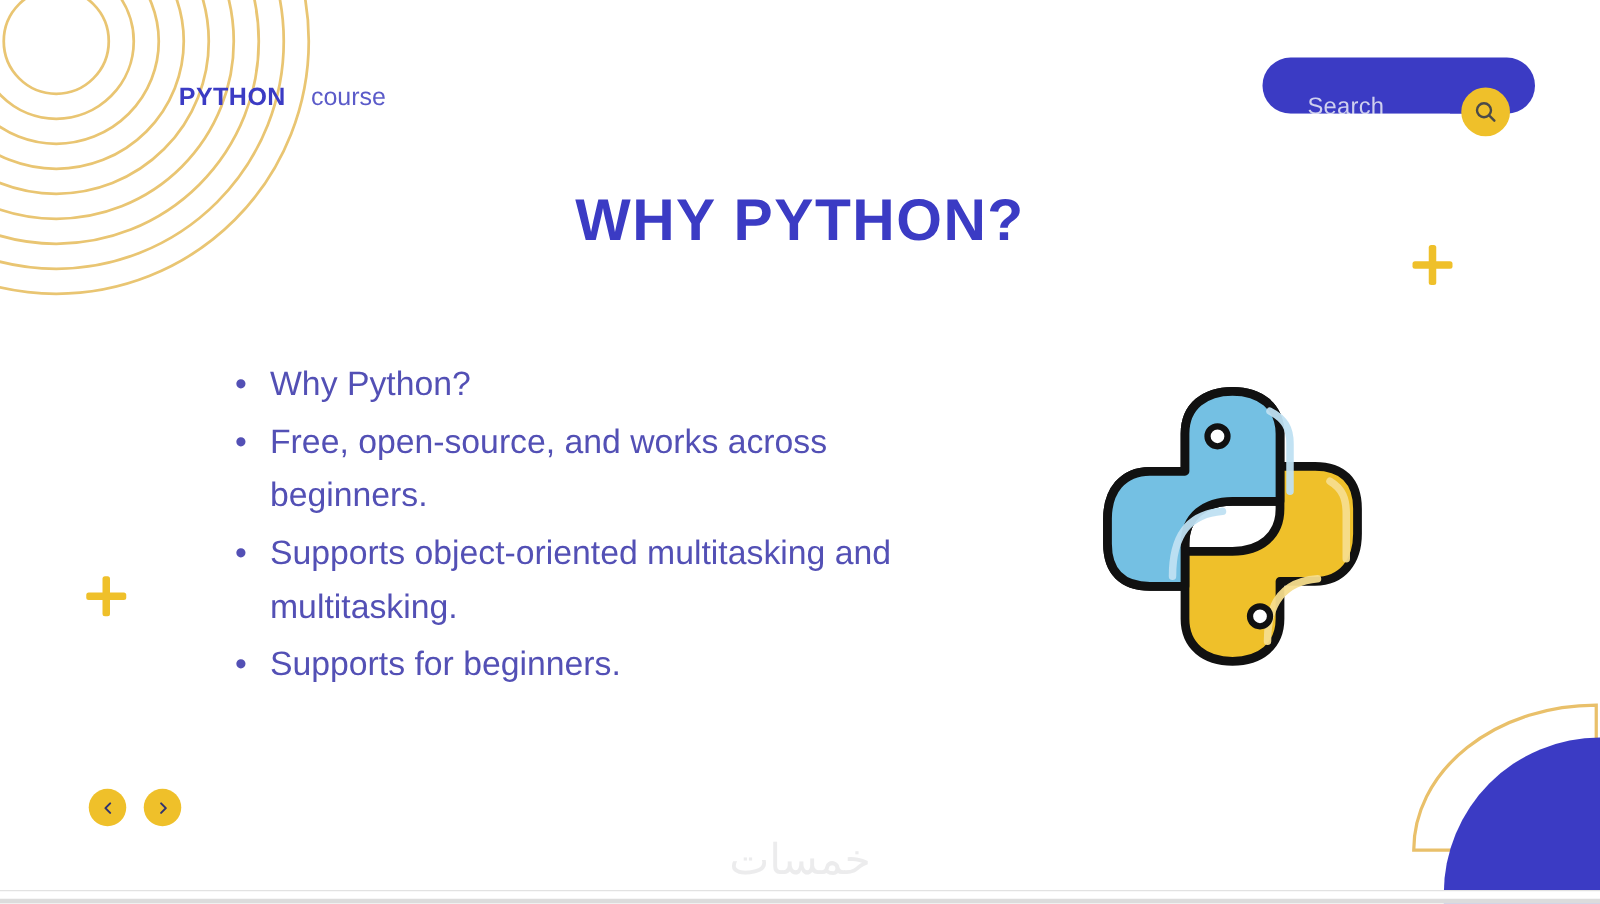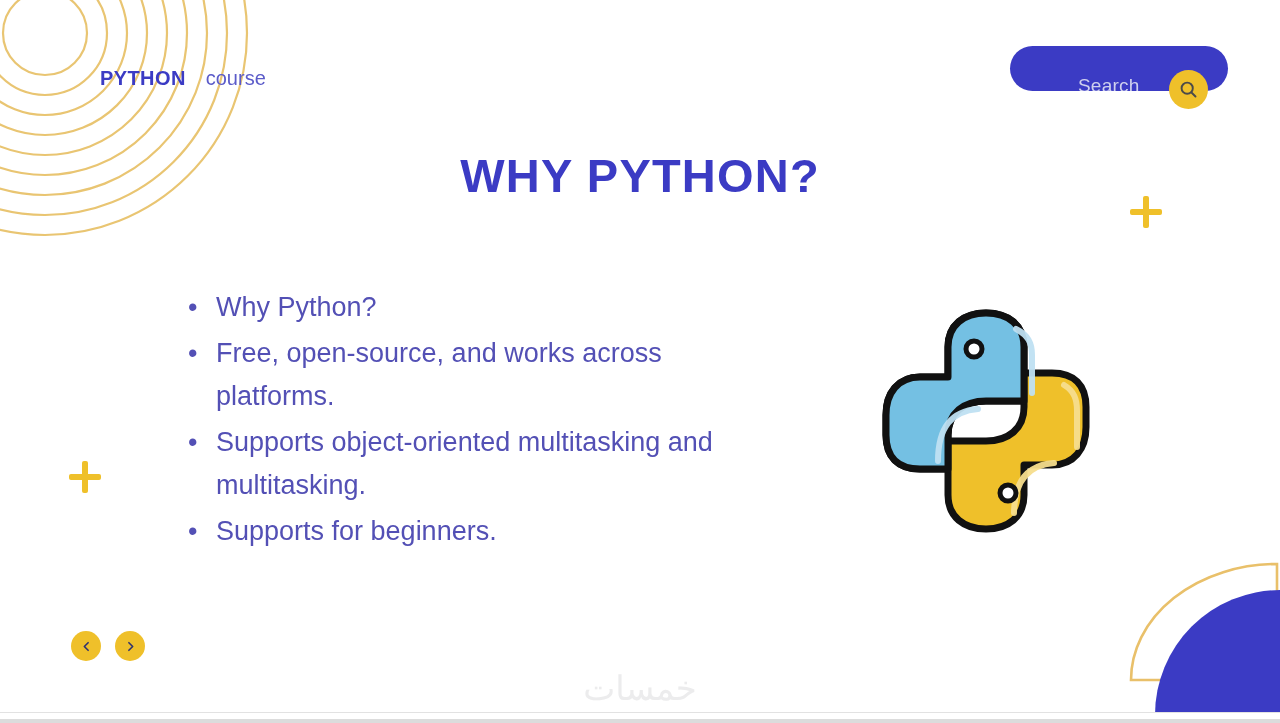--- a/index.html
+++ b/index.html
@@ -56,20 +56,21 @@
     left: 100px;
     top: 68px;
     white-space: nowrap;
     line-height: 1;
   }
   #logo .logo-bold {
     font-size: 20px;
     font-weight: bold;
     letter-spacing: 0.4px;
     color: #3b3bc4;
+    margin-left: 43px;
   }
   #logo .logo-light {
     font-size: 20px;
     font-weight: normal;
     color: #5b5bc9;
     margin-left: 20px;
   }
 
   
   #search-widget {
@@ -83,21 +84,20 @@
   }
   #search-text {
     position: absolute;
     left: 1046px;
     top: 76px;
     font-size: 19px;
     color: #cfd0ee;
     letter-spacing: 0.2px;
     line-height: 1;
     white-space: nowrap;
-    margin-left: 32px;
   }
   #search-button {
     position: absolute;
     left: 1169px;
     top: 70px;
     width: 39px;
     height: 39px;
     border-radius: 50%;
     background: #efc02a;
     display: flex;
@@ -259,21 +259,21 @@
 
   <div id="title">WHY PYTHON?</div>
 
   <div id="bullet-list">
     <div class="bullet-row">
       <span class="bullet-dot">•</span>
       <span class="bullet-text">Why Python?</span>
     </div>
     <div class="bullet-row">
       <span class="bullet-dot">•</span>
-      <span class="bullet-text">Free, open-source, and works across platforms.</span>
+      <span class="bullet-text">Free, open-source, and works across beginners.</span>
     </div>
     <div class="bullet-row">
       <span class="bullet-dot">•</span>
       <span class="bullet-text">Supports object-oriented multitasking and multitasking.</span>
     </div>
     <div class="bullet-row">
       <span class="bullet-dot">•</span>
       <span class="bullet-text">Supports for beginners.</span>
     </div>
   </div>

